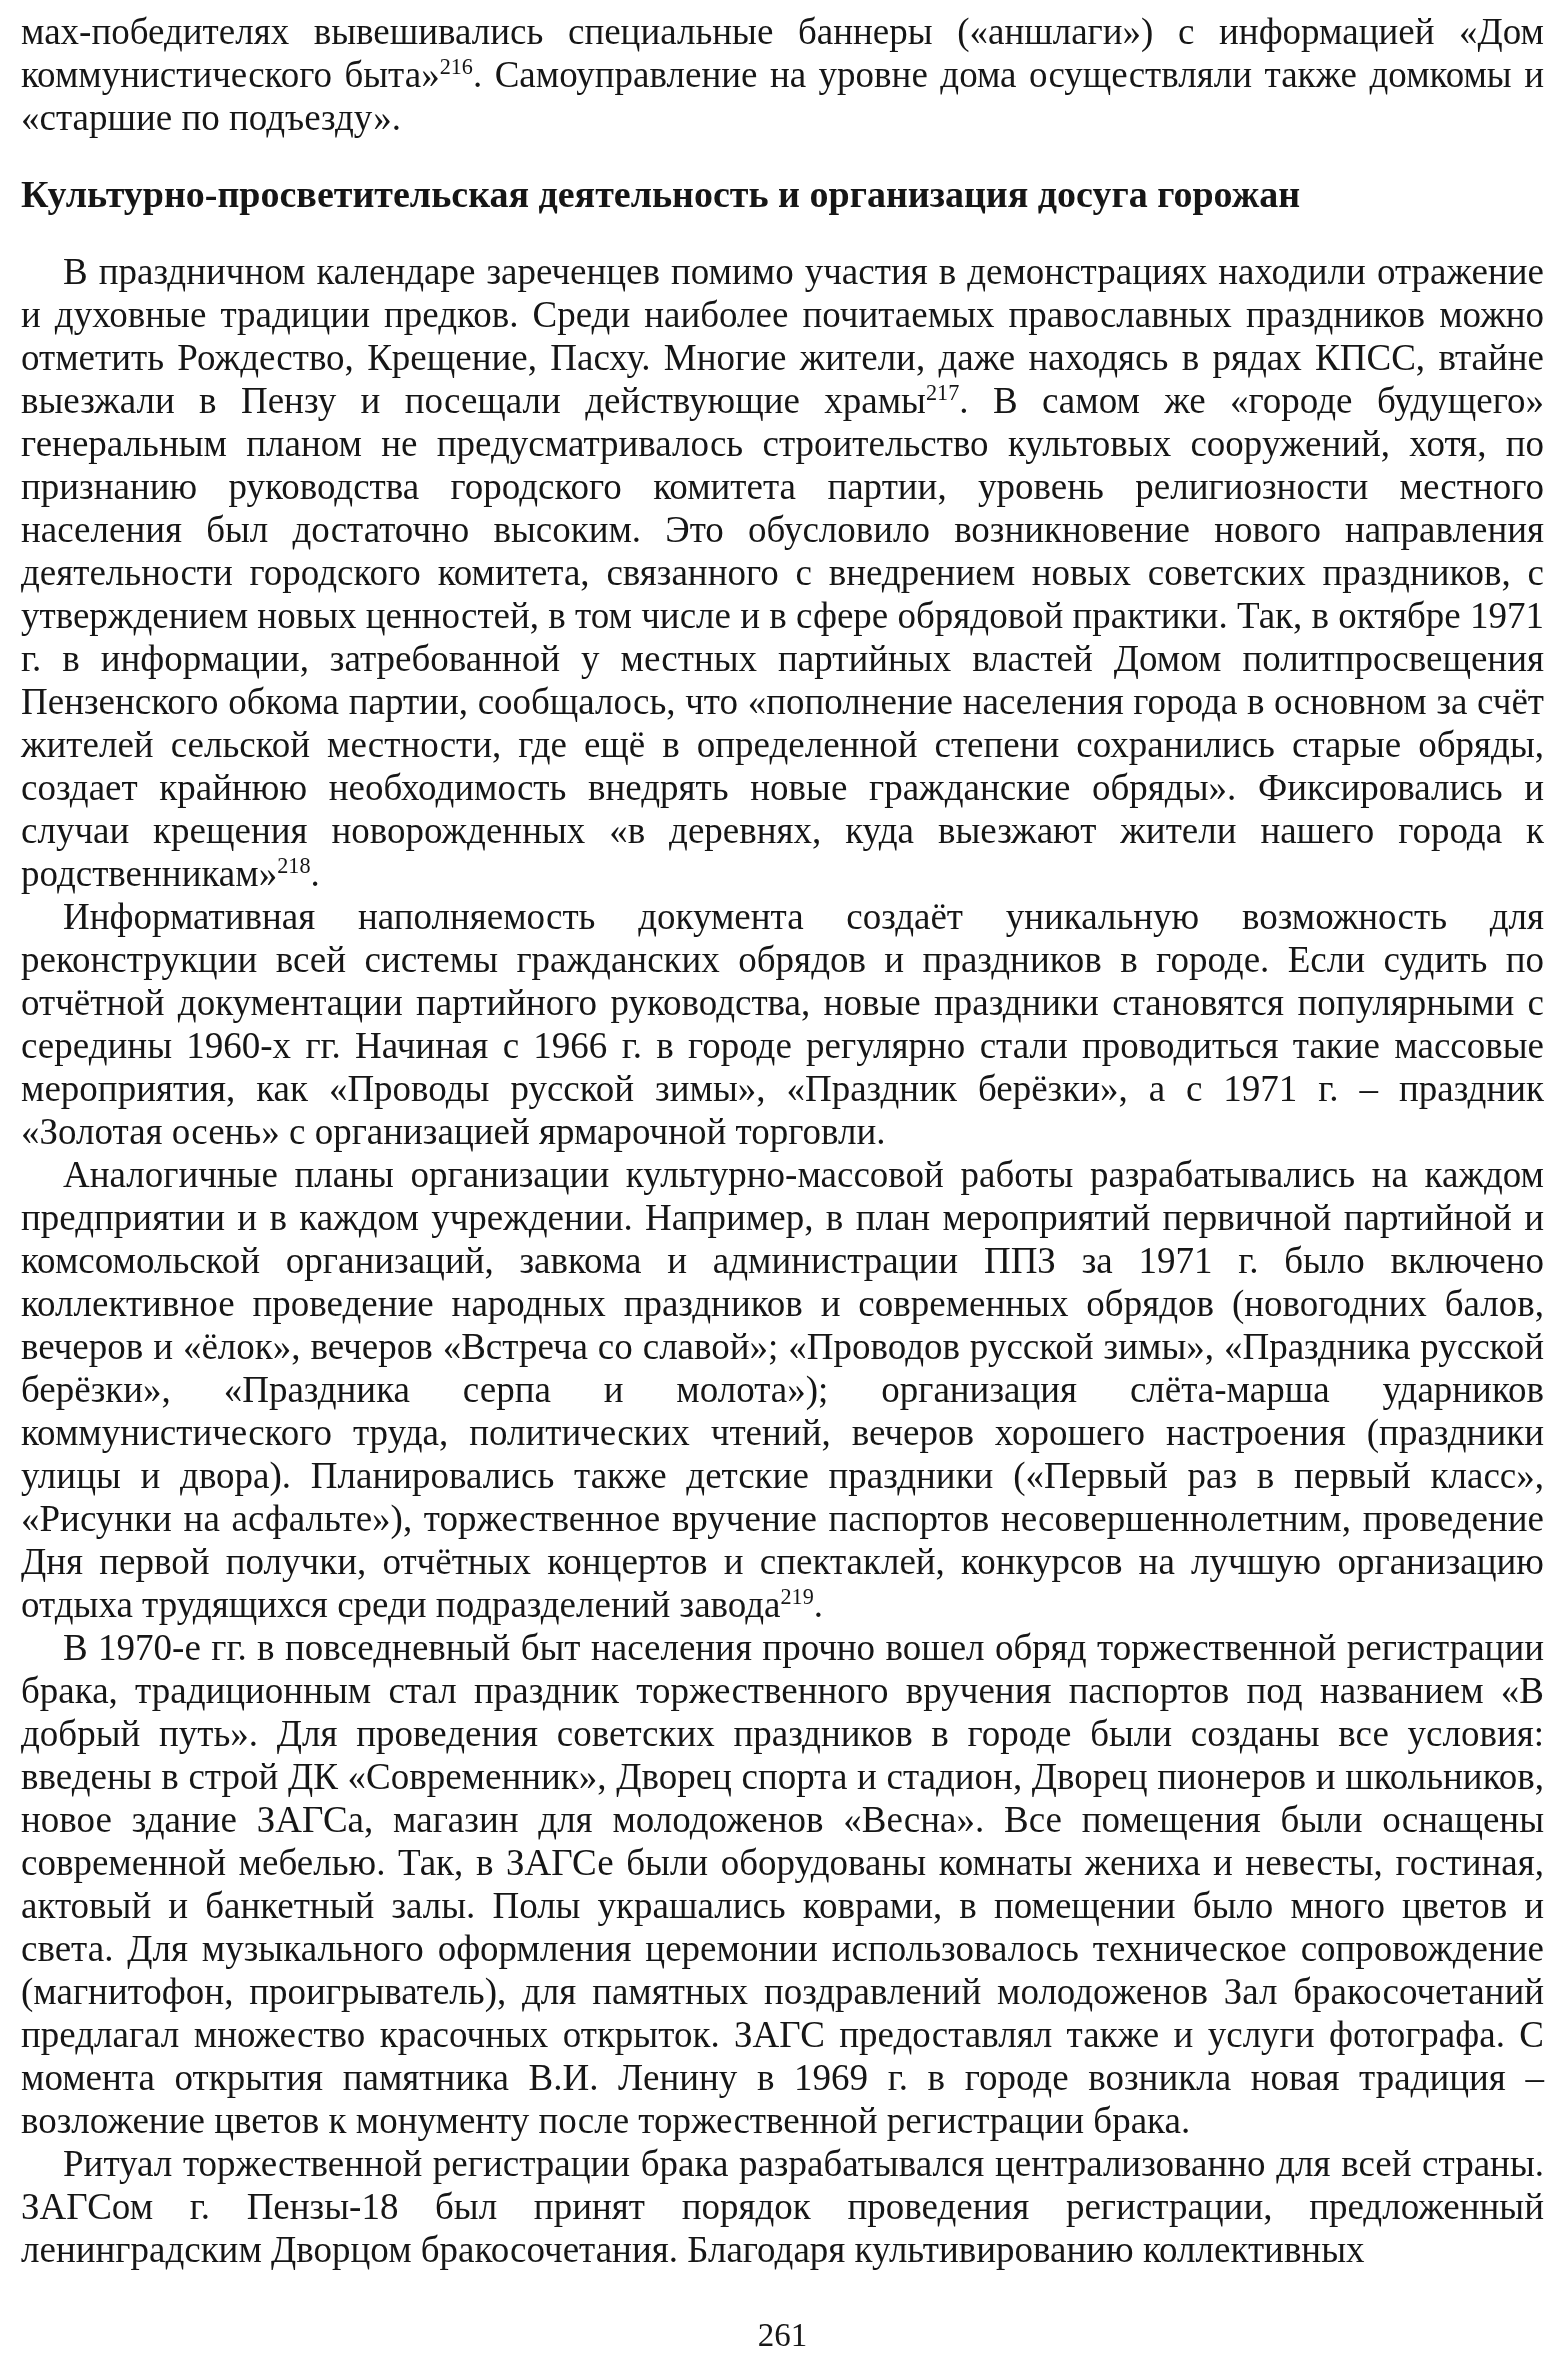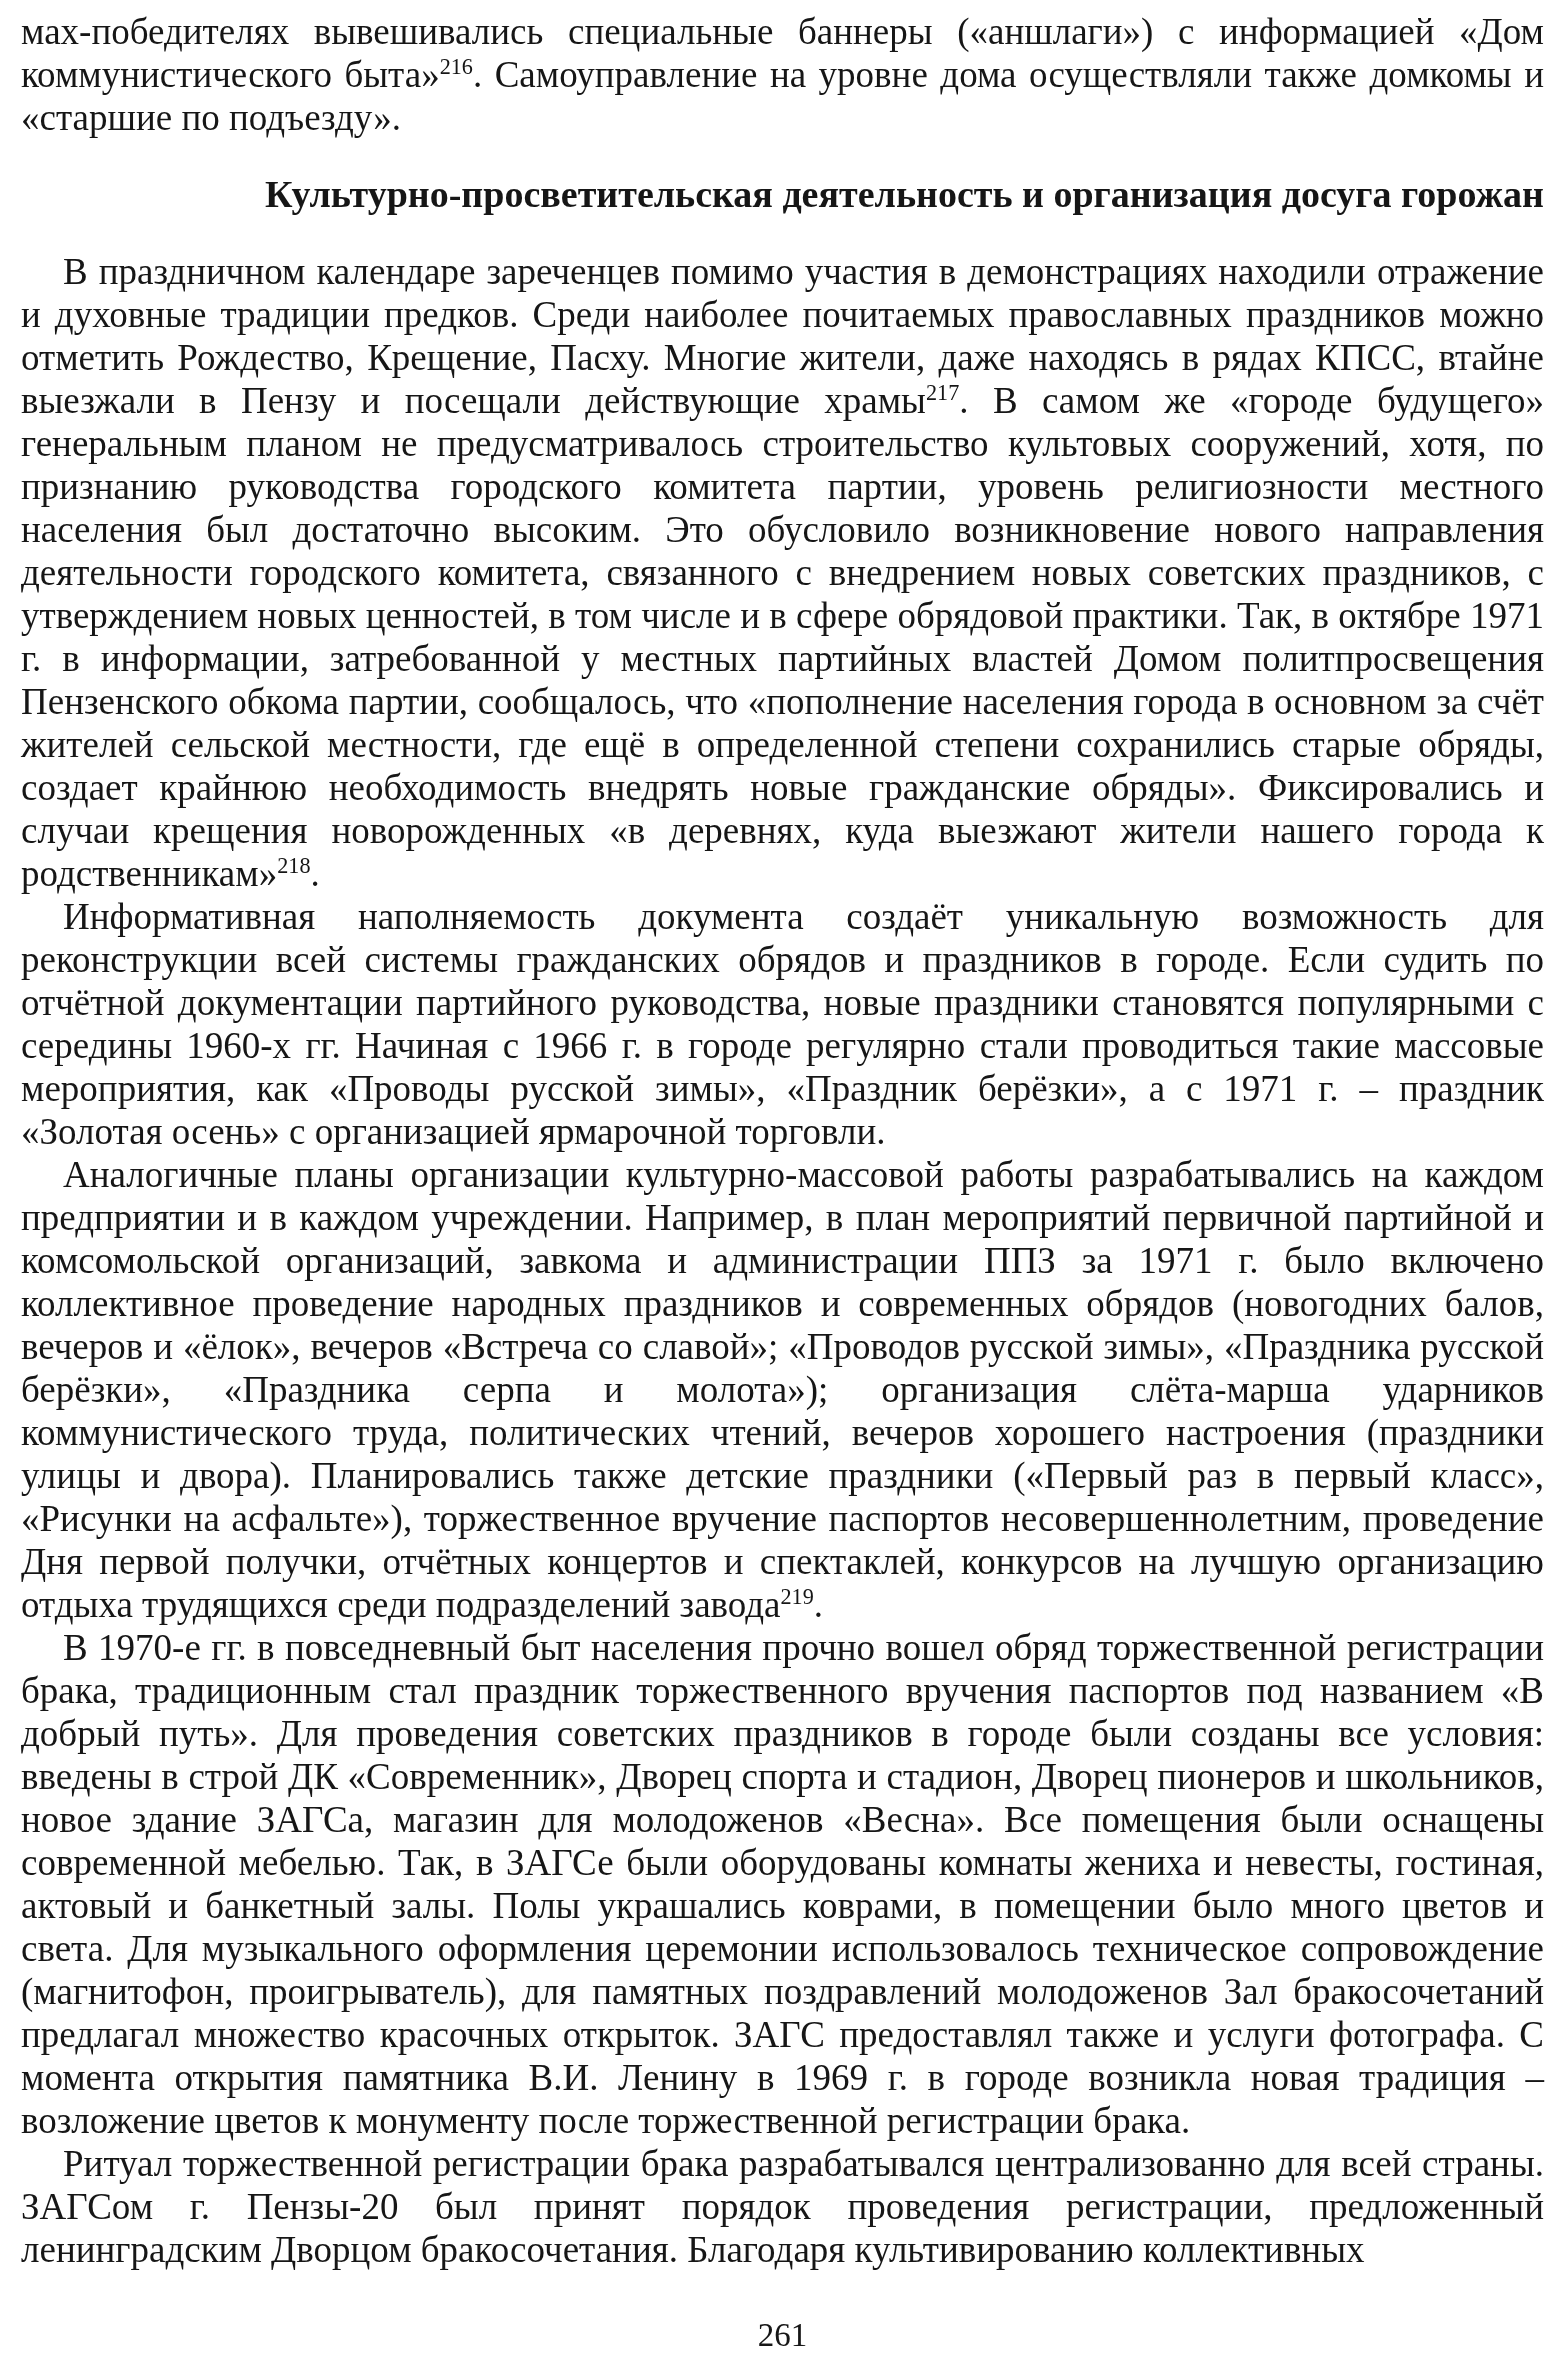--- a/index.html
+++ b/index.html
@@ -21,21 +21,21 @@
     text-align: justify;
     text-indent: 42px;
     hyphens: auto;
     -webkit-hyphens: auto;
   }
   p.para.no-indent { text-indent: 0; }
   h2.heading {
     font-size: 38px;
     line-height: 44px;
     font-weight: bold;
-    text-align: right;
+    text-align: left;
     margin: 33px 0 34px 0;
   }
   sup {
     font-size: 60%;
     line-height: 0;
     vertical-align: super;
   }
   .page-number {
     position: absolute;
     left: 0;
@@ -56,18 +56,18 @@
     <h2 class="heading">Культурно-просветительская деятельность и организация досуга горожан</h2>
 
     <p class="para">В праздничном календаре зареченцев помимо участия в демонстрациях находили отражение и духовные традиции предков. Среди наиболее почитаемых православных праздников можно отметить Рождество, Крещение, Пасху. Многие жители, даже находясь в рядах КПСС, втайне выезжали в Пензу и посещали действующие храмы<sup>217</sup>. В самом же «городе будущего» генеральным планом не предусматривалось строительство культовых сооружений, хотя, по признанию руководства городского комитета партии, уровень религиозности местного населения был достаточно высоким. Это обусловило возникновение нового направления деятельности городского комитета, связанного с внедрением новых советских праздников, с утверждением новых ценностей, в том числе и в сфере обрядовой практики. Так, в октябре 1971 г. в информации, затребованной у местных партийных властей Домом политпросвещения Пензенского обкома партии, сообщалось, что «пополнение населения города в основном за счёт жителей сельской местности, где ещё в определенной степени сохранились старые обряды, создает крайнюю необходимость внедрять новые гражданские обряды». Фиксировались и случаи крещения новорожденных «в деревнях, куда выезжают жители нашего города к родственникам»<sup>218</sup>.</p>
 
     <p class="para">Информативная наполняемость документа создаёт уникальную возможность для реконструкции всей системы гражданских обрядов и праздников в городе. Если судить по отчётной документации партийного руководства, новые праздники становятся популярными с середины 1960-х гг. Начиная с 1966 г. в городе регулярно стали проводиться такие массовые мероприятия, как «Проводы русской зимы», «Праздник берёзки», а с 1971 г. – праздник «Золотая осень» с организацией ярмарочной торговли.</p>
 
     <p class="para">Аналогичные планы организации культурно-массовой работы разрабатывались на каждом предприятии и в каждом учреждении. Например, в план мероприятий первичной партийной и комсомольской организаций, завкома и администрации ППЗ за 1971 г. было включено коллективное проведение народных праздников и современных обрядов (новогодних балов, вечеров и «ёлок», вечеров «Встреча со славой»; «Проводов русской зимы», «Праздника русской берёзки», «Праздника серпа и молота»); организация слёта-марша ударников коммунистического труда, политических чтений, вечеров хорошего настроения (праздники улицы и двора). Планировались также детские праздники («Первый раз в первый класс», «Рисунки на асфальте»), торжественное вручение паспортов несовершеннолетним, проведение Дня первой получки, отчётных концертов и спектаклей, конкурсов на лучшую организацию отдыха трудящихся среди подразделений завода<sup>219</sup>.</p>
 
     <p class="para">В 1970-е гг. в повседневный быт населения прочно вошел обряд торжественной регистрации брака, традиционным стал праздник торжественного вручения паспортов под названием «В добрый путь». Для проведения советских праздников в городе были созданы все условия: введены в строй ДК «Современник», Дворец спорта и стадион, Дворец пионеров и школьников, новое здание ЗАГСа, магазин для молодоженов «Весна». Все помещения были оснащены современной мебелью. Так, в ЗАГСе были оборудованы комнаты жениха и невесты, гостиная, актовый и банкетный залы. Полы украшались коврами, в помещении было много цветов и света. Для музыкального оформления церемонии использовалось техническое сопровождение (магнитофон, проигрыватель), для памятных поздравлений молодоженов Зал бракосочетаний предлагал множество красочных открыток. ЗАГС предоставлял также и услуги фотографа. С момента открытия памятника В.И. Ленину в 1969 г. в городе возникла новая традиция – возложение цветов к монументу после торжественной регистрации брака.</p>
 
-    <p class="para">Ритуал торжественной регистрации брака разрабатывался централизованно для всей страны. ЗАГСом г. Пензы-20 был принят порядок проведения регистрации, предложенный ленинградским Дворцом бракосочетания. Благодаря культивированию коллективных</p>
+    <p class="para">Ритуал торжественной регистрации брака разрабатывался централизованно для всей страны. ЗАГСом г. Пензы-18 был принят порядок проведения регистрации, предложенный ленинградским Дворцом бракосочетания. Благодаря культивированию коллективных</p>
   </div>
 
   <div class="page-number">261</div>
 </div>
 
 
 </body></html>

